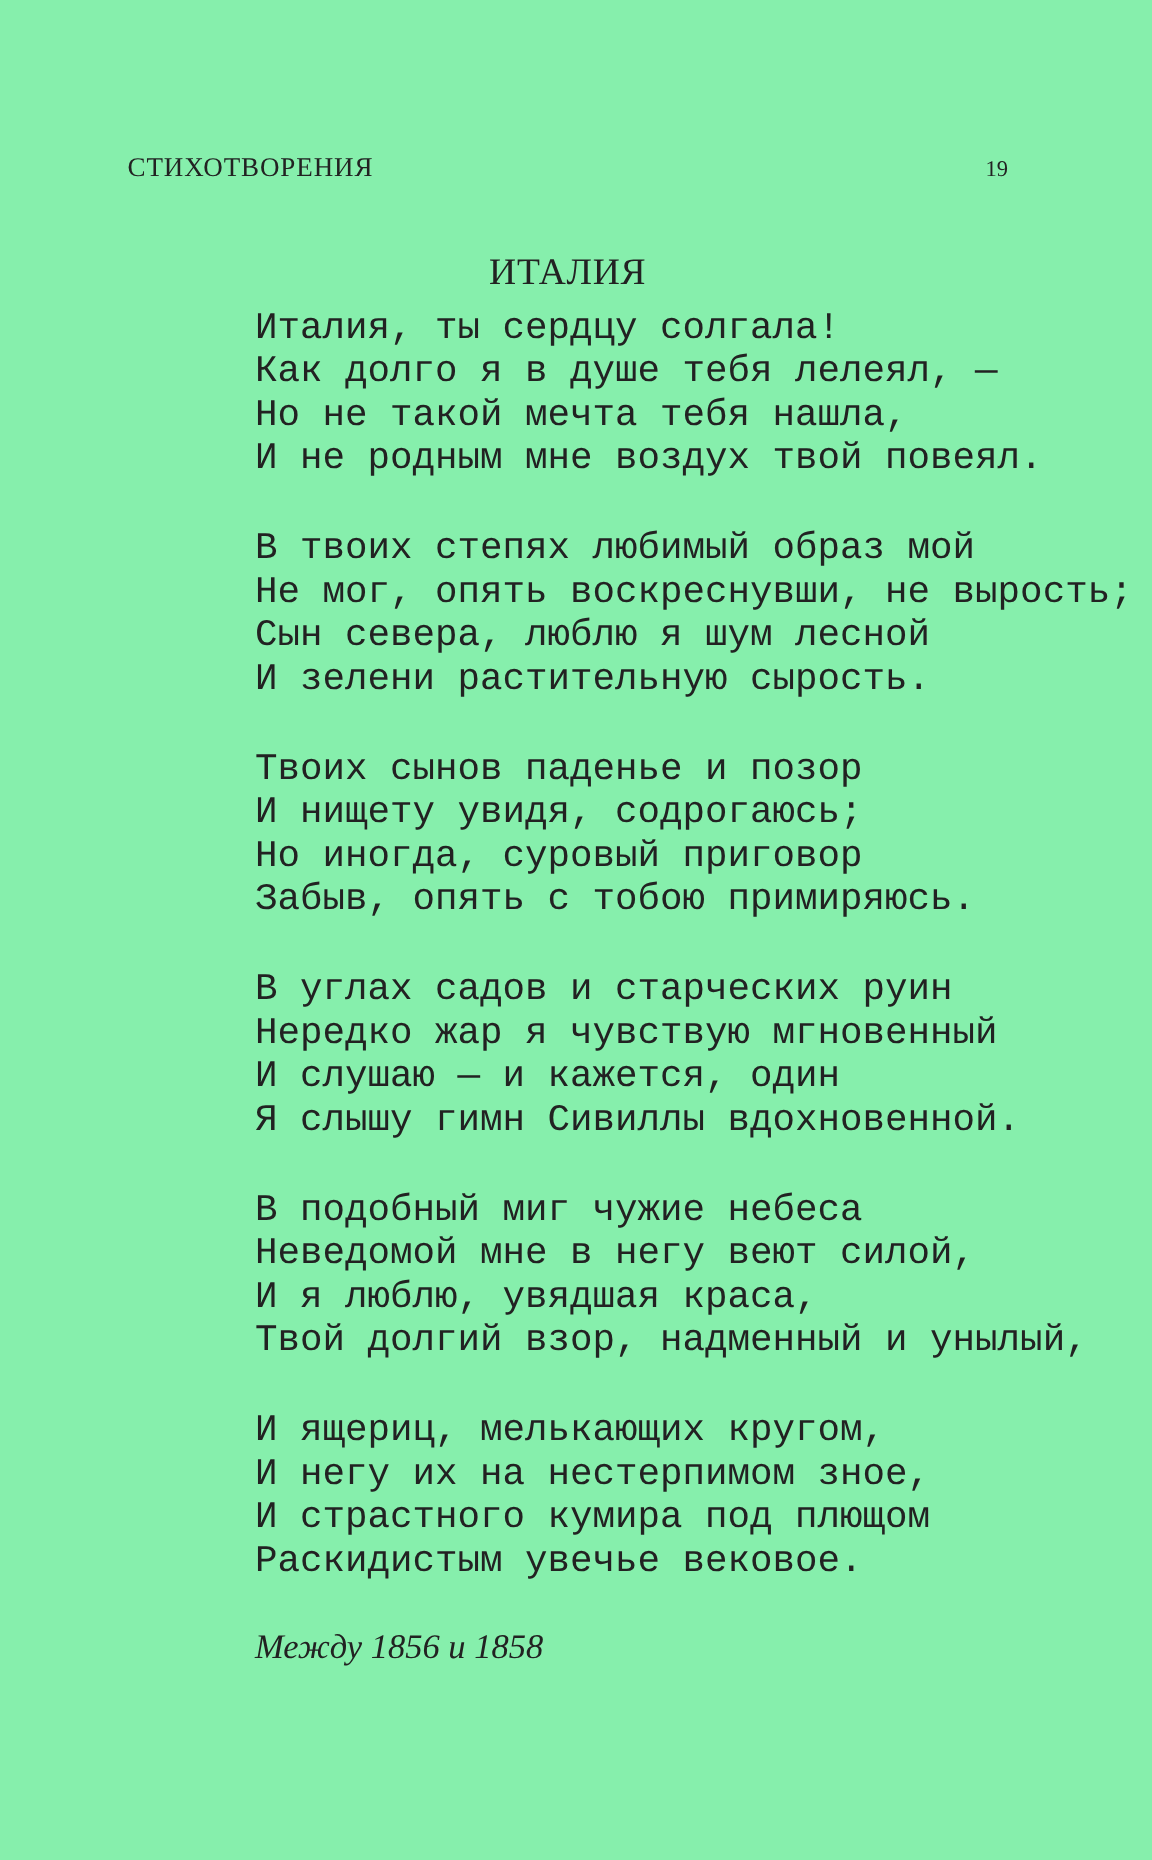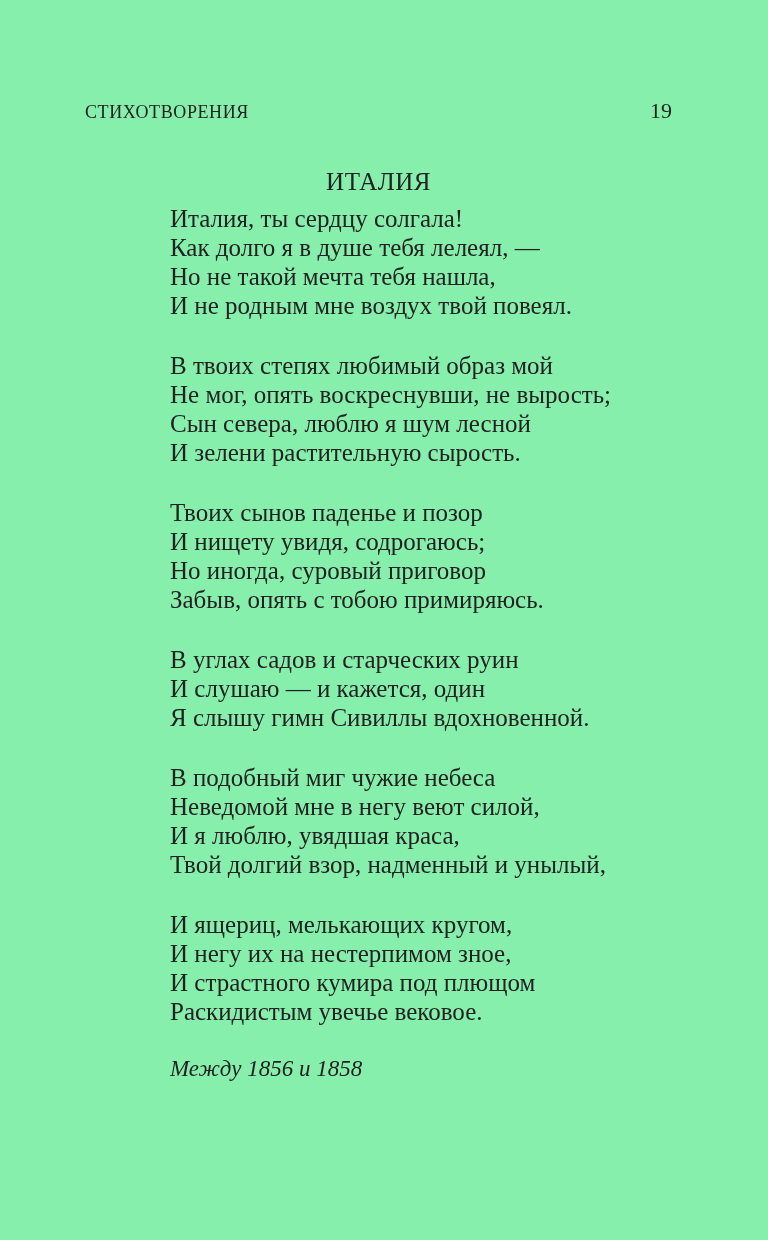--- a/index.html
+++ b/index.html
@@ -25,21 +25,21 @@
     display: flex;
     justify-content: space-between;
     align-items: baseline;
     line-height: 22px;
   }
   .running-head .section {
     font-size: 18px;
     letter-spacing: 0.6px;
   }
   .running-head .folio {
-    font-size: 22px;
+    font-size: 15px;
   }
   .poem-title {
     position: absolute;
     top: 167px;
     left: 85px;
     right: 125px;
     margin: 0;
     text-align: center;
     font-size: 25px;
     font-weight: normal;
@@ -52,20 +52,21 @@
     left: 170px;
     right: 40px;
     font-size: 25px;
     line-height: 29px;
   }
   .stanza {
     margin: 0 0 31px 0;
   }
   .line {
     white-space: nowrap;
+    font-family: Liberation Mono, monospace;
   }
   .date-note {
     margin-top: 6px;
     font-size: 23px;
     line-height: 24px;
     font-style: italic;
   }
 </style>
 </head>
 <body>
@@ -97,20 +98,21 @@
 
     <div class="stanza">
       <div class="line">Твоих сынов паденье и позор</div>
       <div class="line">И нищету увидя, содрогаюсь;</div>
       <div class="line">Но иногда, суровый приговор</div>
       <div class="line">Забыв, опять с тобою примиряюсь.</div>
     </div>
 
     <div class="stanza">
       <div class="line">В углах садов и старческих руин</div>
+      <div class="line">Нередко жар я чувствую мгновенный</div>
       <div class="line">И слушаю — и кажется, один</div>
       <div class="line">Я слышу гимн Сивиллы вдохновенной.</div>
     </div>
 
     <div class="stanza">
       <div class="line">В подобный миг чужие небеса</div>
       <div class="line">Неведомой мне в негу веют силой,</div>
       <div class="line">И я люблю, увядшая краса,</div>
       <div class="line">Твой долгий взор, надменный и унылый,</div>
     </div>

